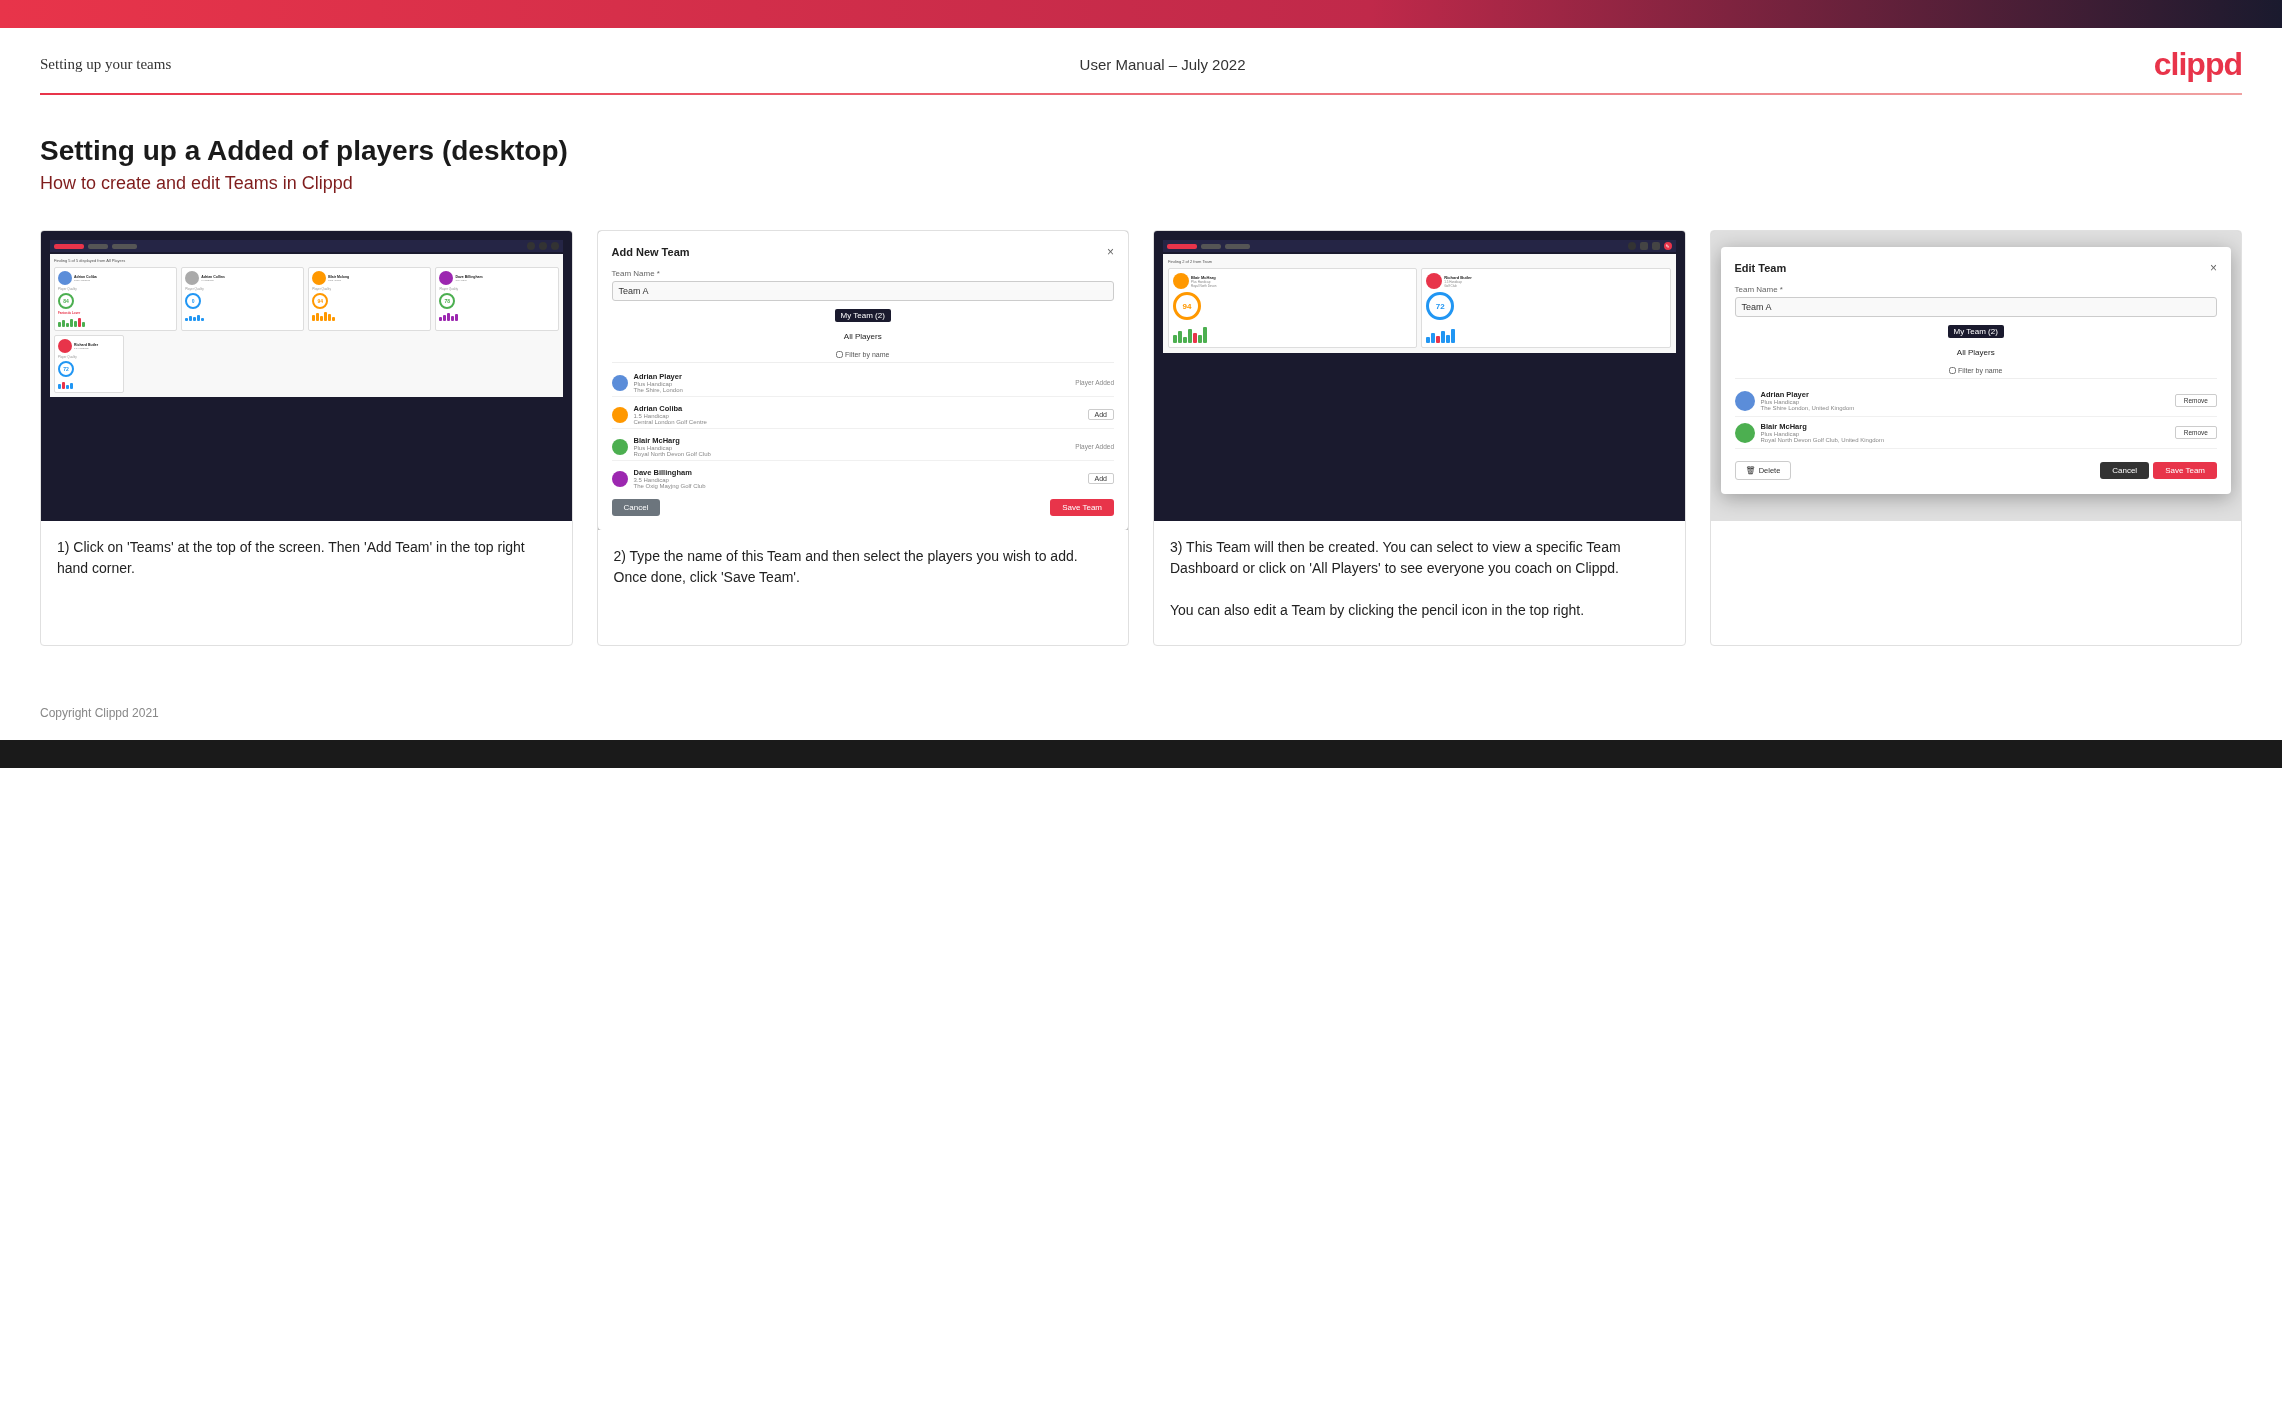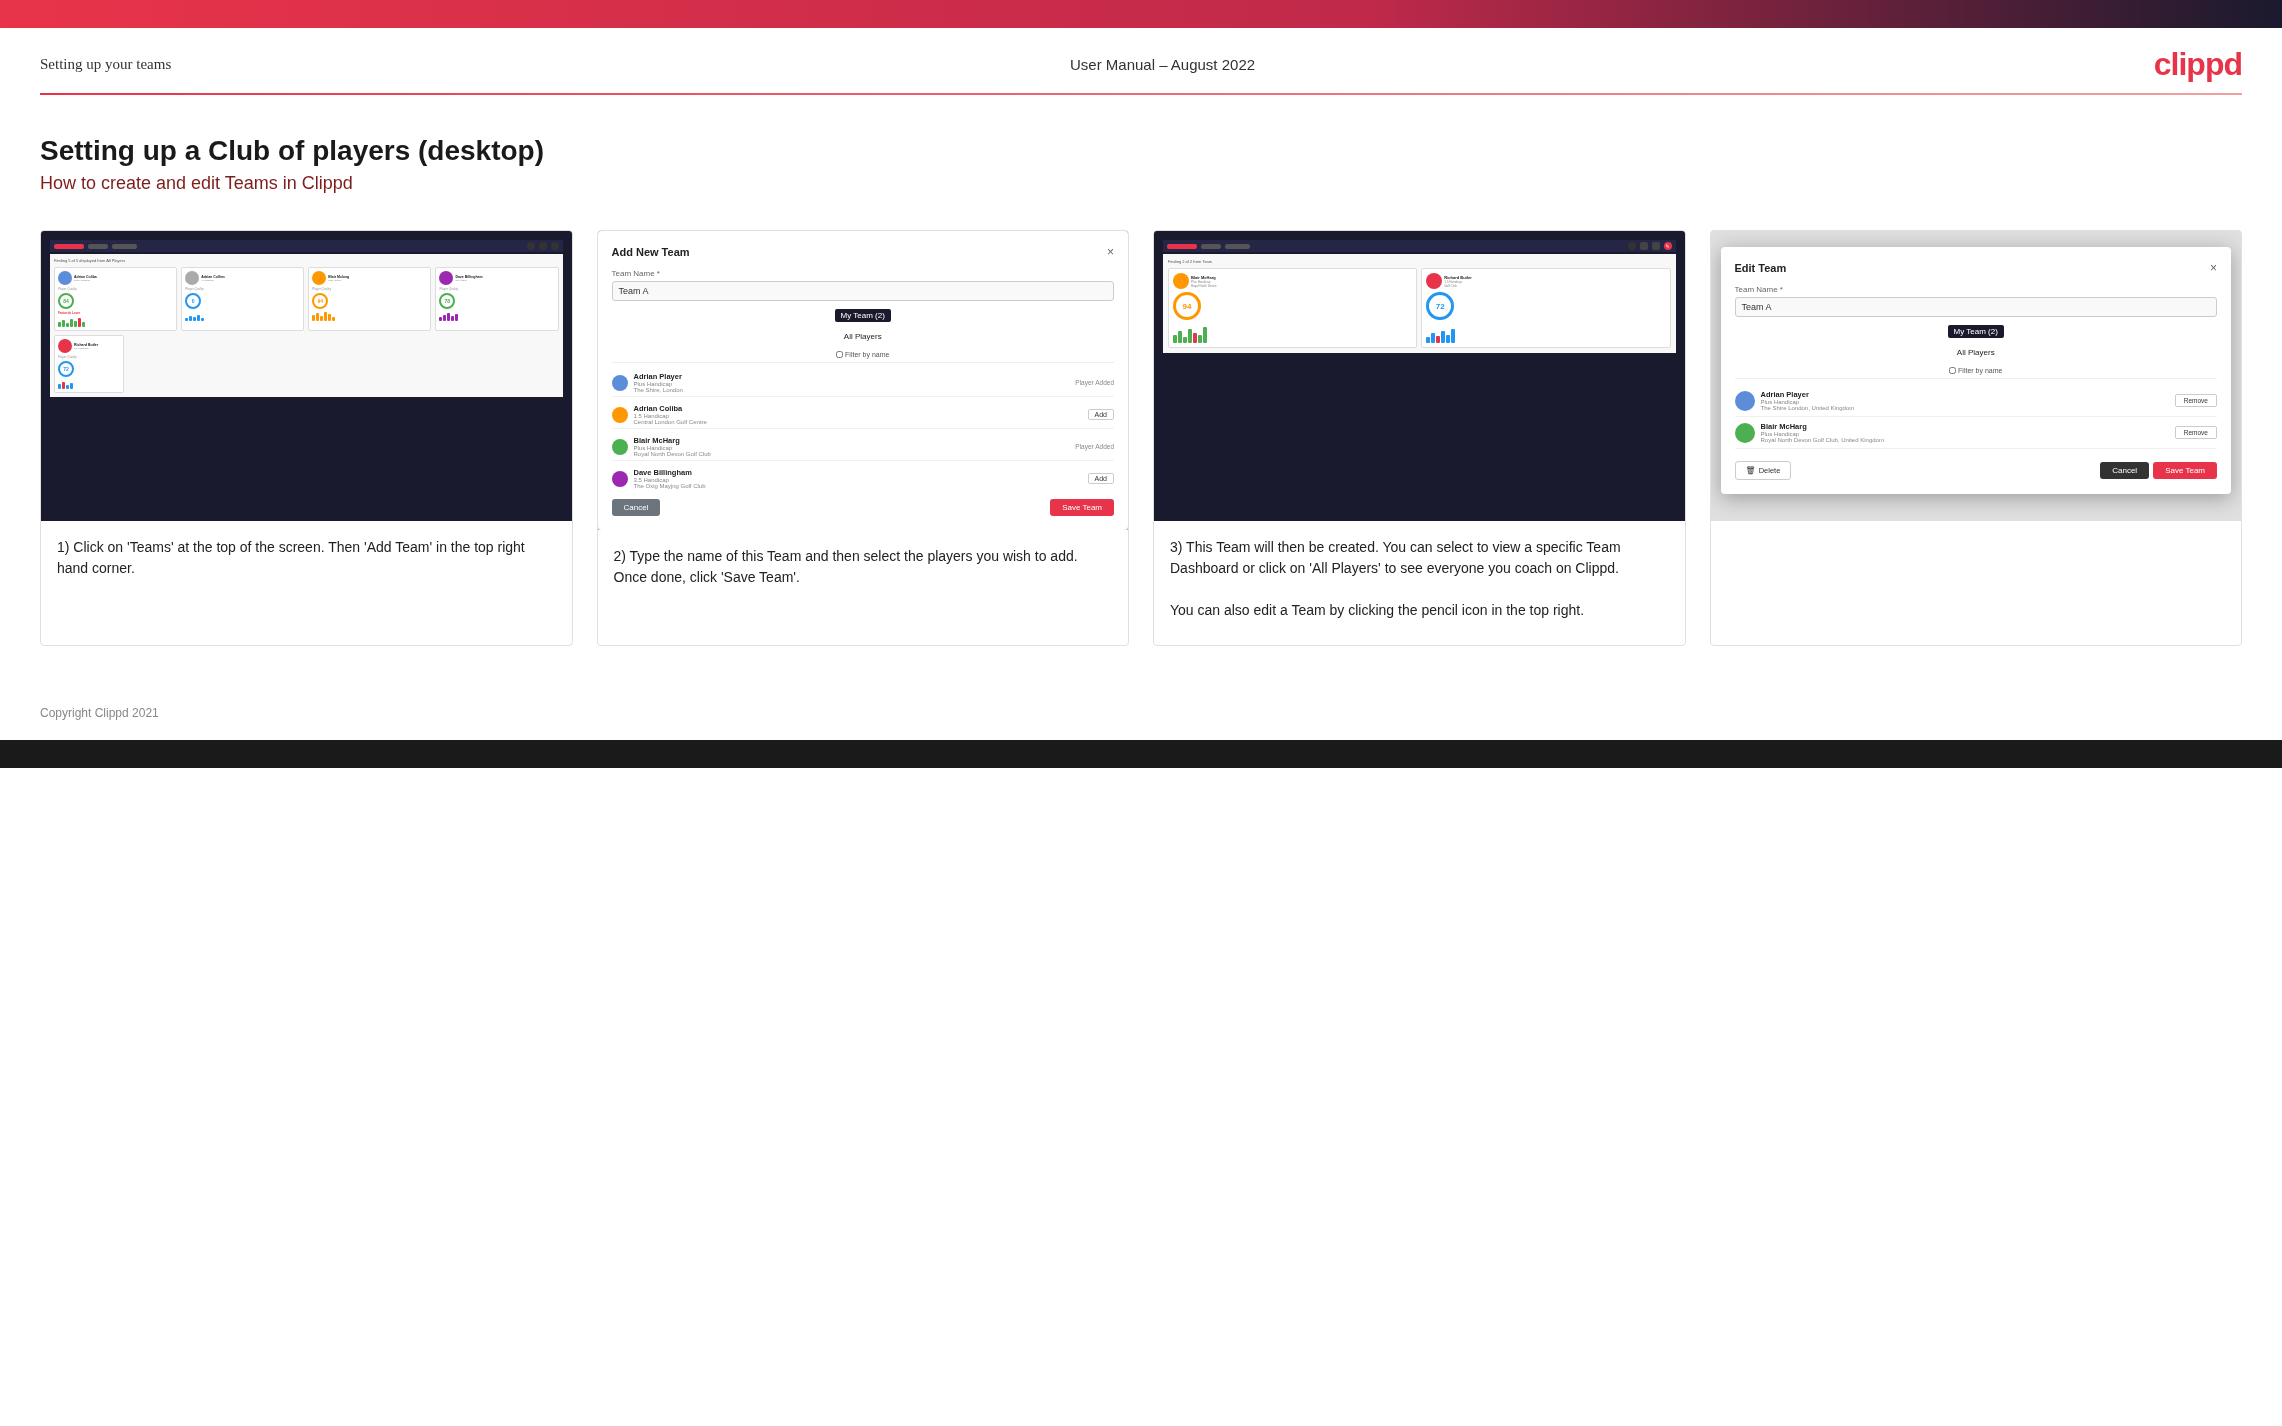--- a/index.html
+++ b/index.html
@@ -297,28 +297,28 @@
     .avatar-orange { background: #ff9800; }
     .avatar-purple { background: #9c27b0; }
   </style>
 </head>
 <body>
 
 <div class="top-bar"></div>
 
 <div class="header">
   <div class="header-left">Setting up your teams</div>
-  <div class="header-center">User Manual – August 2022</div>
+  <div class="header-center">User Manual – July 2022</div>
   <div class="logo">clippd</div>
 </div>
 
 <div class="divider"></div>
 
 <div class="main">
-  <h1 class="page-title">Setting up a Club of players (desktop)</h1>
+  <h1 class="page-title">Setting up a Added of players (desktop)</h1>
   <p class="page-subtitle">How to create and edit Teams in Clippd</p>
 
   <div class="steps-grid">
 
     <div class="step-card">
       <div class="step-screenshot ss1" style="min-height:290px;">
 
         <div style="background:#1a1a2e; padding:3px;">
           <div style="background:#252545; height:12px; display:flex; align-items:center; padding:0 4px; gap:4px; margin-bottom:2px;">
             <div style="width:30px;height:5px;background:#e8344a;border-radius:2px;"></div>

